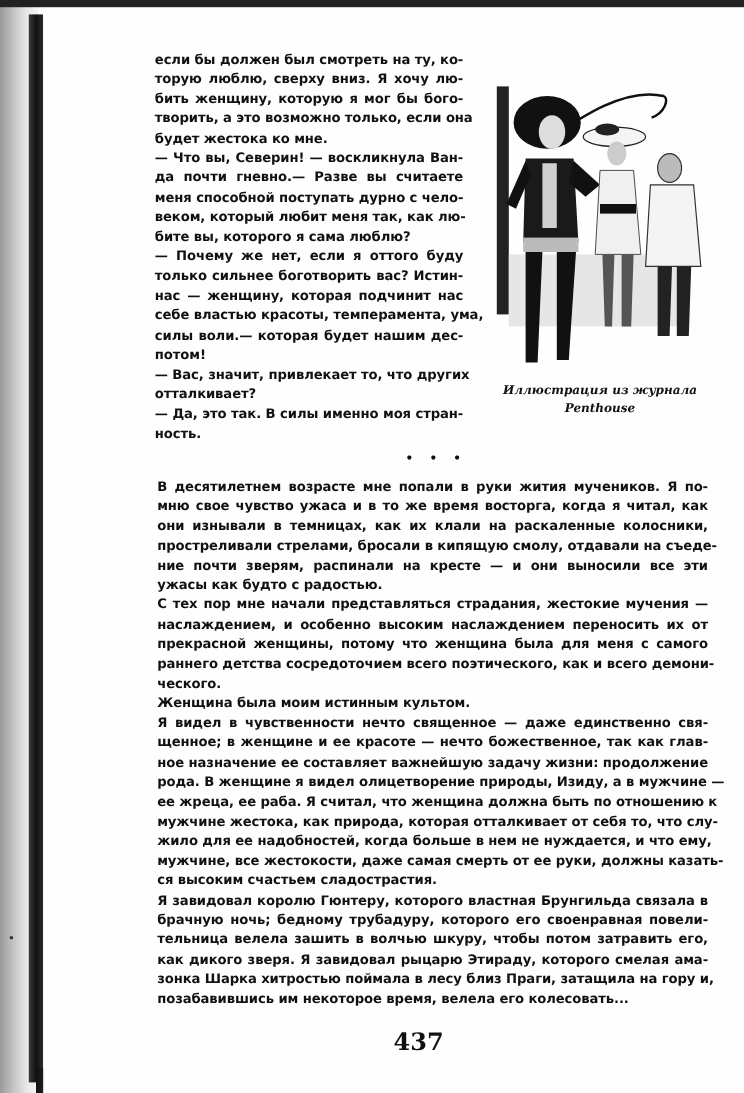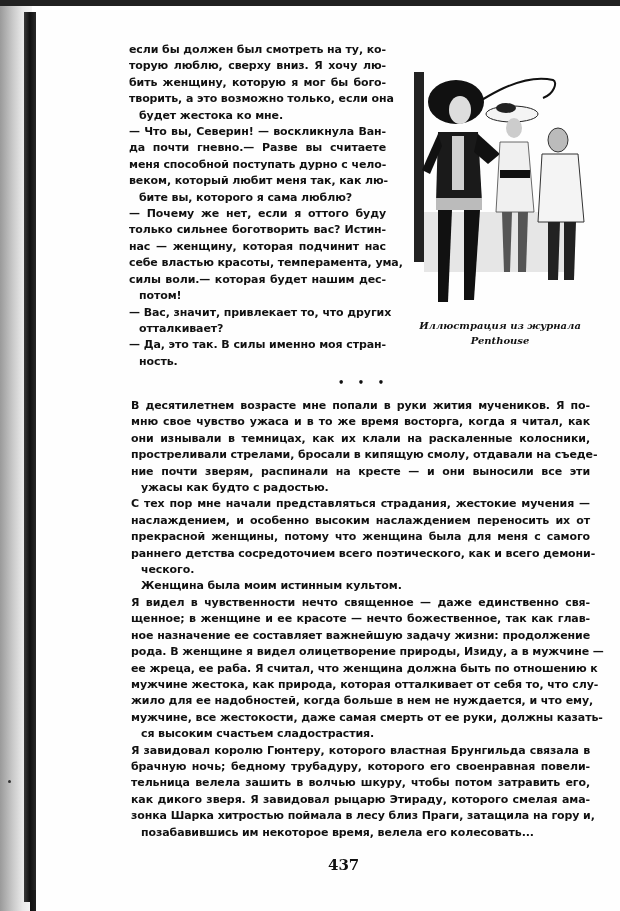--- a/index.html
+++ b/index.html
@@ -30,38 +30,38 @@
   }
   .text {
     color: #111; font-weight: bold; font-size: 11px; line-height: 16.4px;
     letter-spacing: -0.1px;
   }
   .col-left {
     position: absolute; left: 129px; top: 42px; width: 257px;
     text-align: justify;
   }
   .line { display: block; white-space: nowrap; text-align-last: justify; }
-  .line.last { text-align-last: left; margin-left: 10px; }
+  .line.last { text-align-last: left; }
   .illustration {
     position: absolute; left: 408px; top: 62px; width: 180px; height: 250px;
   }
   .caption {
     position: absolute; left: 400px; top: 318px; width: 200px;
     text-align: center; font-style: italic; font-weight: bold;
     font-family: "DejaVu Serif", serif; font-size: 10px; line-height: 15px; color: #111;
   }
   .separator {
     position: absolute; left: 338px; top: 377px; font-size: 10px; letter-spacing: 5px;
     color: #111; font-weight: bold;
   }
   .col-full {
     position: absolute; left: 131px; top: 398px; width: 459px;
   }
   .page-number {
-    position: absolute; left: 328px; top: 856px; font-size: 15px; font-weight: bold;
+    position: absolute; left: 328px; top: 856px; font-size: 20px; font-weight: bold;
     color: #111; font-family: "DejaVu Serif", serif;
   }
   .spot { position: absolute; width: 3px; height: 3px; border-radius: 50%; background: #333; }
 </style>
 </head>
 <body>
 
 <div class="left-spine"></div>
 <div class="spine-shadow"></div>
 <div class="top-edge"></div>

